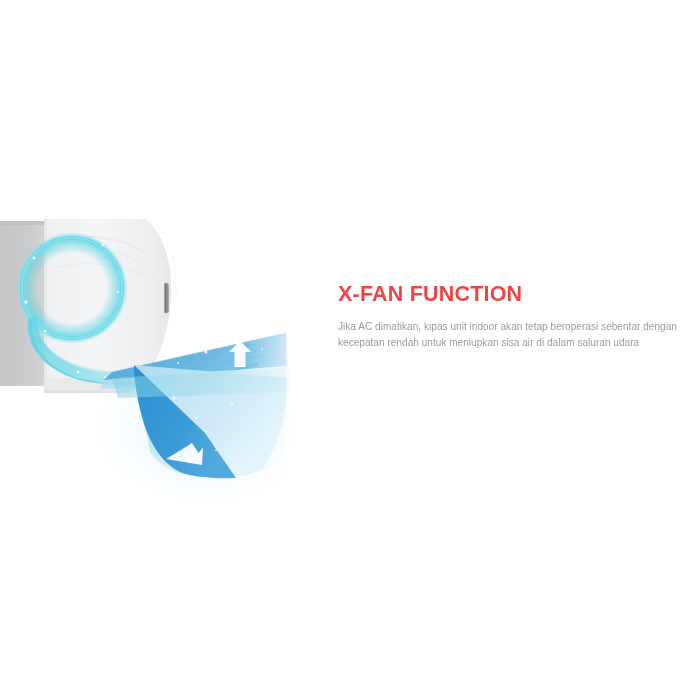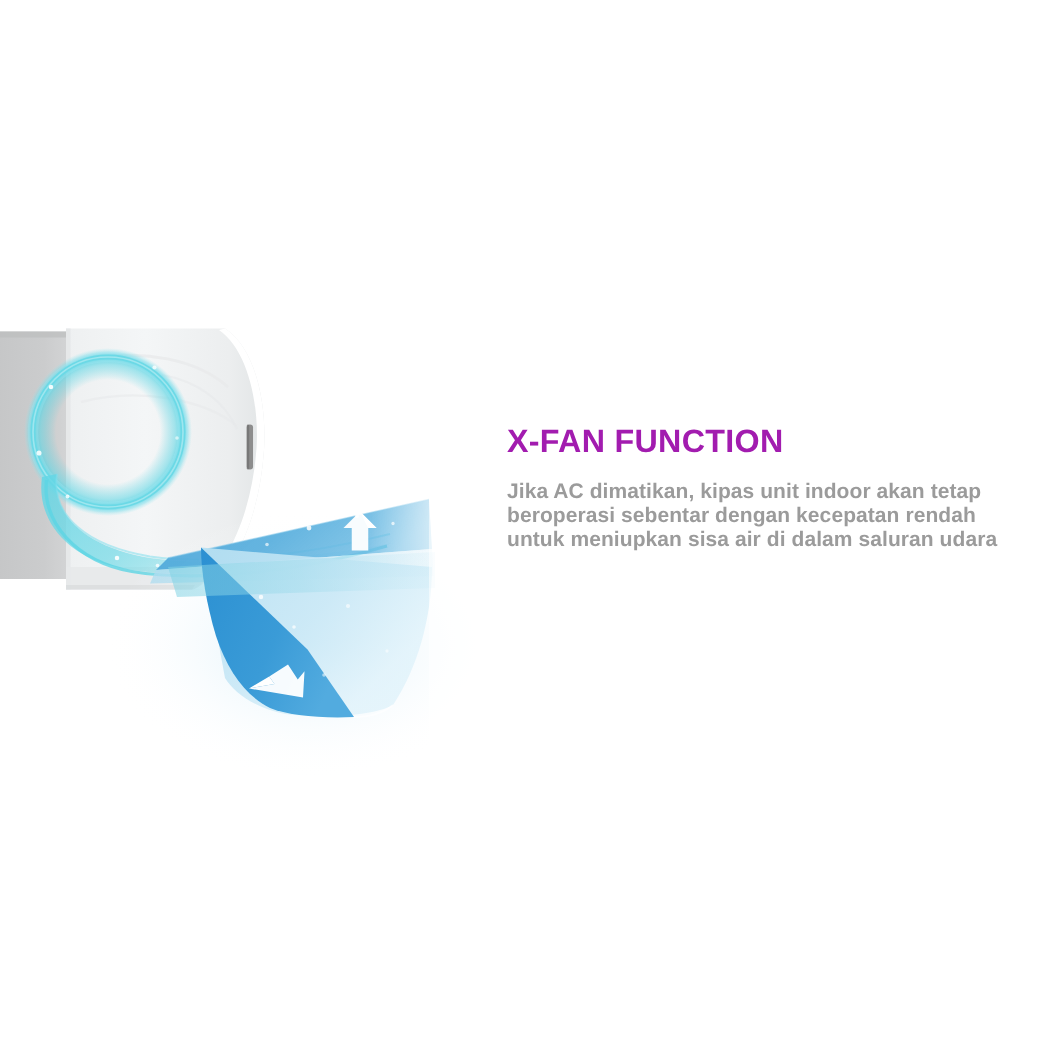--- a/index.html
+++ b/index.html
@@ -37,29 +37,29 @@
     left: 338px;
     top: 281px;
     width: 352px;
   }
   .copy-title {
     margin: 0;
     font-family: "Liberation Sans", sans-serif;
     font-size: 21.5px;
     font-weight: bold;
     letter-spacing: 0.2px;
-    color: #a21caf;
+    color: #ef4444;
     line-height: 1.25;
     white-space: nowrap;
   }
   .copy-body {
     margin: 11px 0 0 0;
     font-family: "Liberation Sans", sans-serif;
-    font-size: 14px;
-    font-weight: bold;
+    font-size: 10px;
+    font-weight: normal;
     color: #9b9b9b;
     line-height: 16.3px;
     letter-spacing: 0.05px;
   }
 </style>
 </head>
 <body>
 
 <div class="stage">
 

